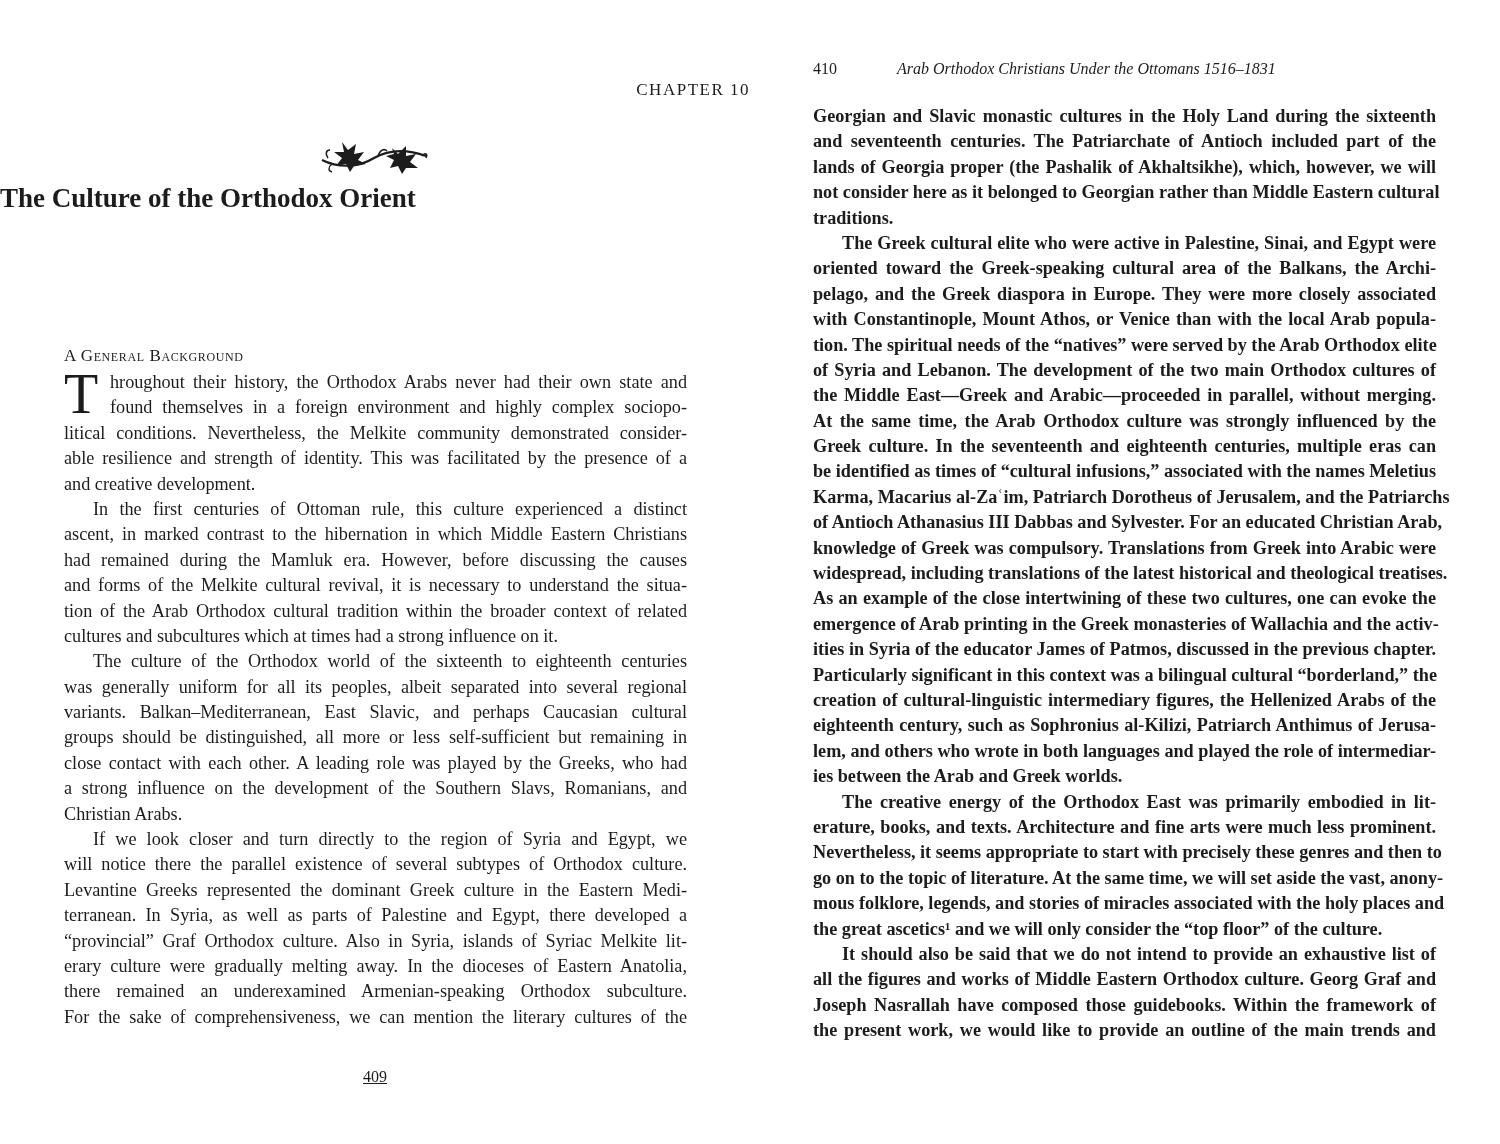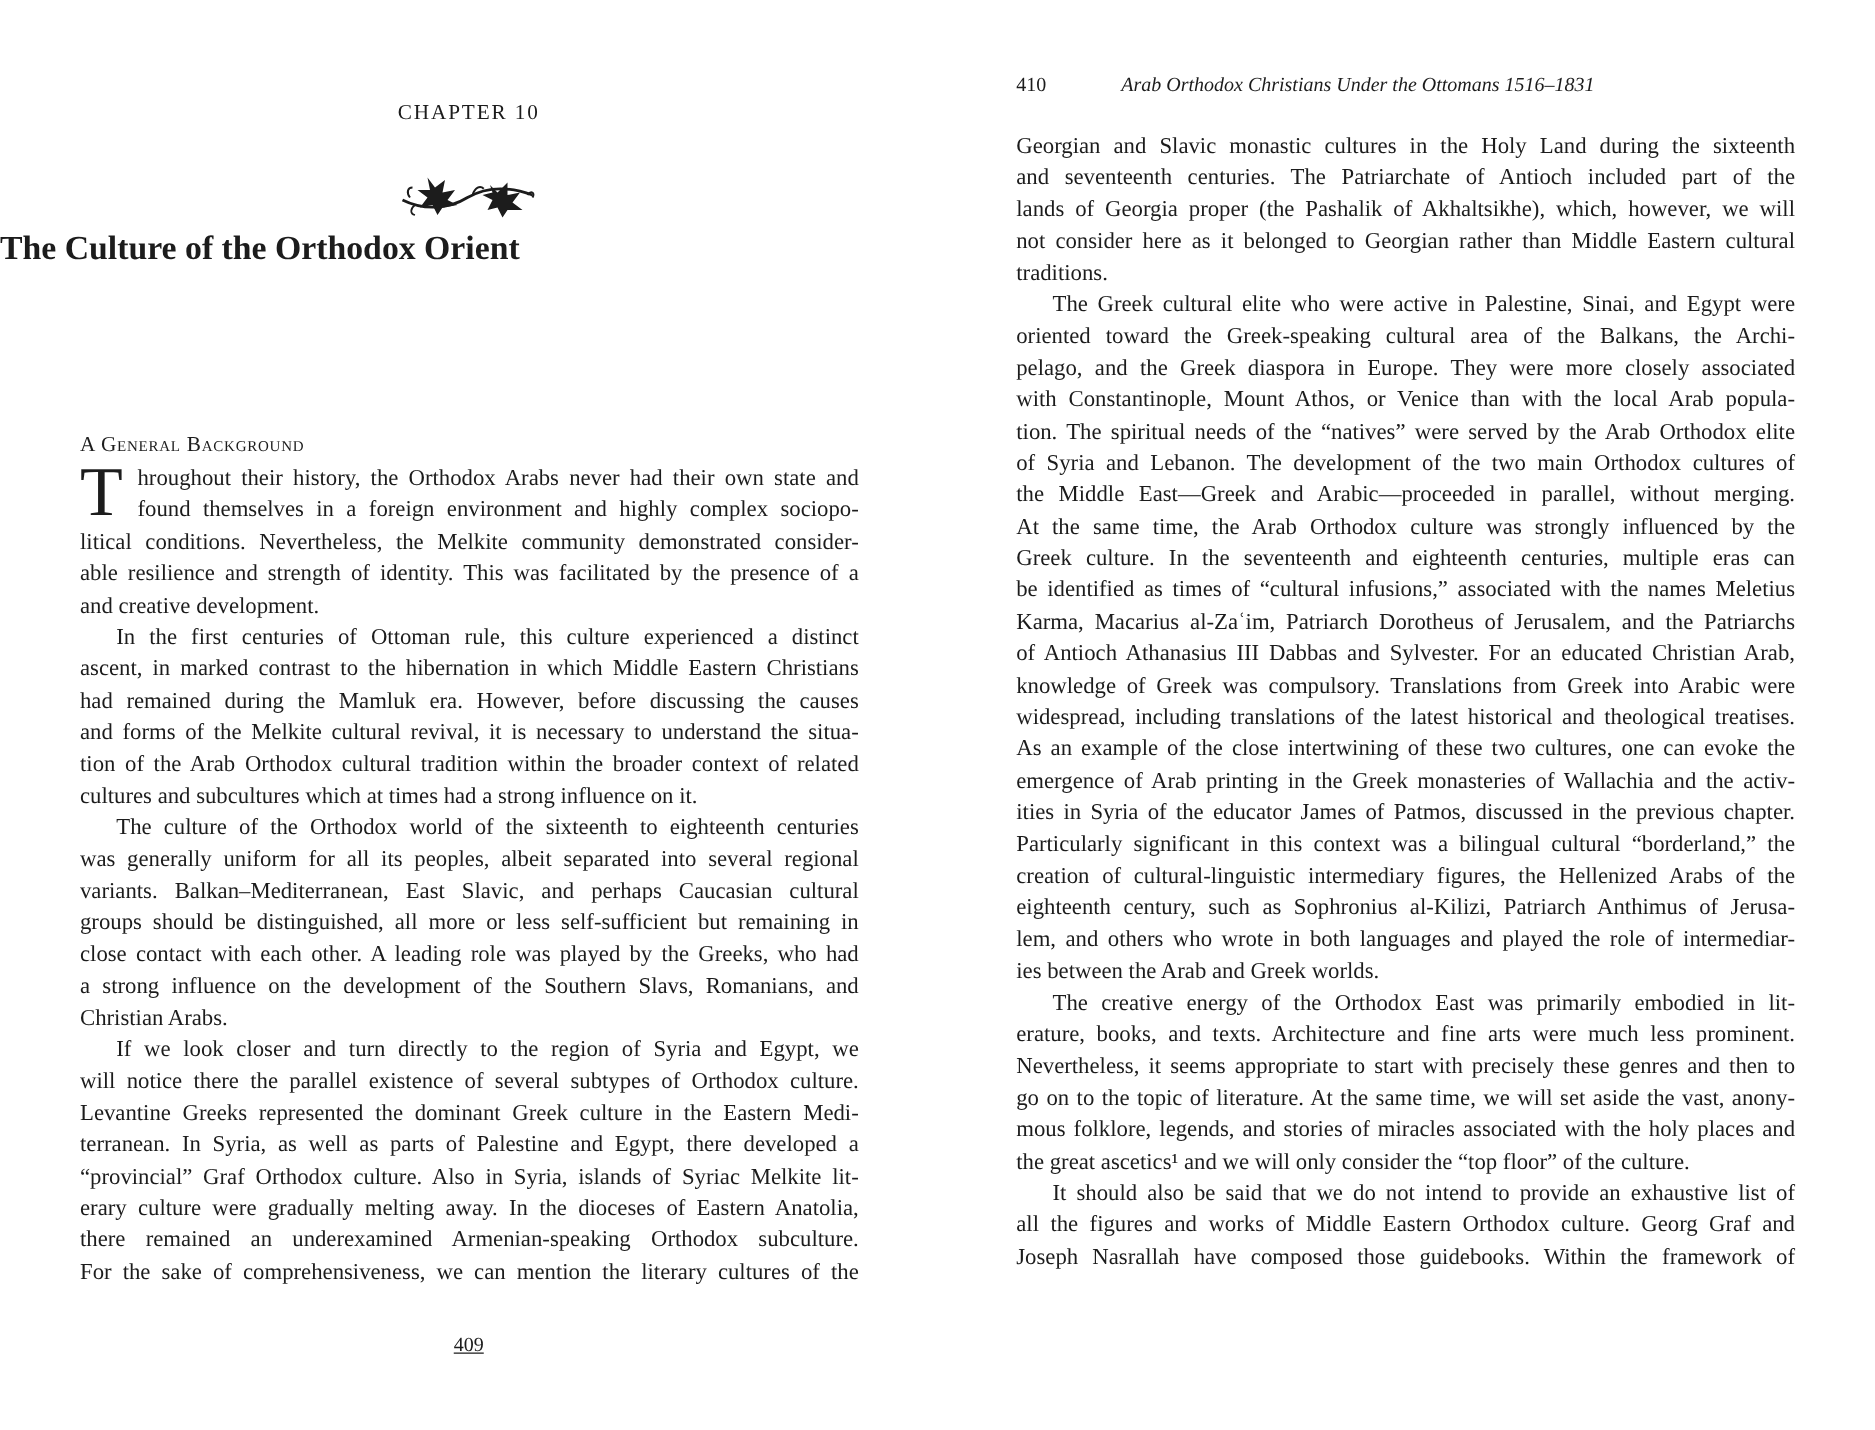--- a/index.html
+++ b/index.html
@@ -2,33 +2,33 @@
 <html><head>
   <meta charset="utf-8">
   <style>
     html, body { margin: 0; padding: 0; background: #ffffff; }
     body { width: 1500px; height: 1144px; position: relative; overflow: hidden;
            font-family: "Liberation Serif", "DejaVu Serif", serif; color: #1c1c1c; }
     .page { position: absolute; top: 0; height: 1144px; }
     #page-left { left: 0; width: 750px; }
     #page-right { left: 750px; width: 750px; }
 
-    .chapter-label { position: absolute; left: 0; width: 750px; top: 80px; text-align: center;
+    .chapter-label { position: absolute; left: 0; width: 750px; top: 80px; text-align: right;
                      font-size: 17px; letter-spacing: 1.5px; }
     .ornament { position: absolute; left: 318px; top: 138px; width: 114px; height: 38px; }
     .chapter-title { position: absolute; left: 0; width: 750px; top: 183px; text-align: left;
                      font-size: 27px; font-weight: bold; }
 
     .section-heading { position: absolute; left: 64px; top: 346px; font-size: 17px;
                        font-variant: small-caps; letter-spacing: 0.6px; }
 
     .text-block { position: absolute; font-size: 18.2px; }
     #left-text { left: 64px; width: 623px; top: 370px; }
     #right-text { left: 813px; width: 623px; top: 104px; }
-    #right-text { left: 63px; }
+    #right-text { left: 63px; font-weight: bold; }
     .line { height: 25.4px; line-height: 25.4px; white-space: nowrap;
             text-align: justify; text-align-last: justify; }
     .line.last { text-align-last: left; }
     .line.indent { padding-left: 29px; }
     .line.dropcap-line { padding-left: 46px; }
     .dropcap { position: absolute; left: 0; top: -4px; font-size: 56px; line-height: 56px; }
 
     .folio-bottom { position: absolute; left: 0; width: 750px; top: 1068px; text-align: center;
                     font-size: 16px; text-decoration: underline; }
     .running-head { position: absolute; top: 60px; left: 63px; font-size: 16px; }
@@ -121,14 +121,15 @@
       <div class="line last">ies between the Arab and Greek worlds.</div>
       <div class="line indent">The creative energy of the Orthodox East was primarily embodied in lit-</div>
       <div class="line">erature, books, and texts. Architecture and fine arts were much less prominent.</div>
       <div class="line">Nevertheless, it seems appropriate to start with precisely these genres and then to</div>
       <div class="line">go on to the topic of literature. At the same time, we will set aside the vast, anony-</div>
       <div class="line">mous folklore, legends, and stories of miracles associated with the holy places and</div>
       <div class="line last">the great ascetics¹ and we will only consider the “top floor” of the culture.</div>
       <div class="line indent">It should also be said that we do not intend to provide an exhaustive list of</div>
       <div class="line">all the figures and works of Middle Eastern Orthodox culture. Georg Graf and</div>
       <div class="line">Joseph Nasrallah have composed those guidebooks. Within the framework of</div>
+      <div class="line">the present work, we would like to provide an outline of the main trends and</div>
     </div>
 </div>
 
 </body></html>

